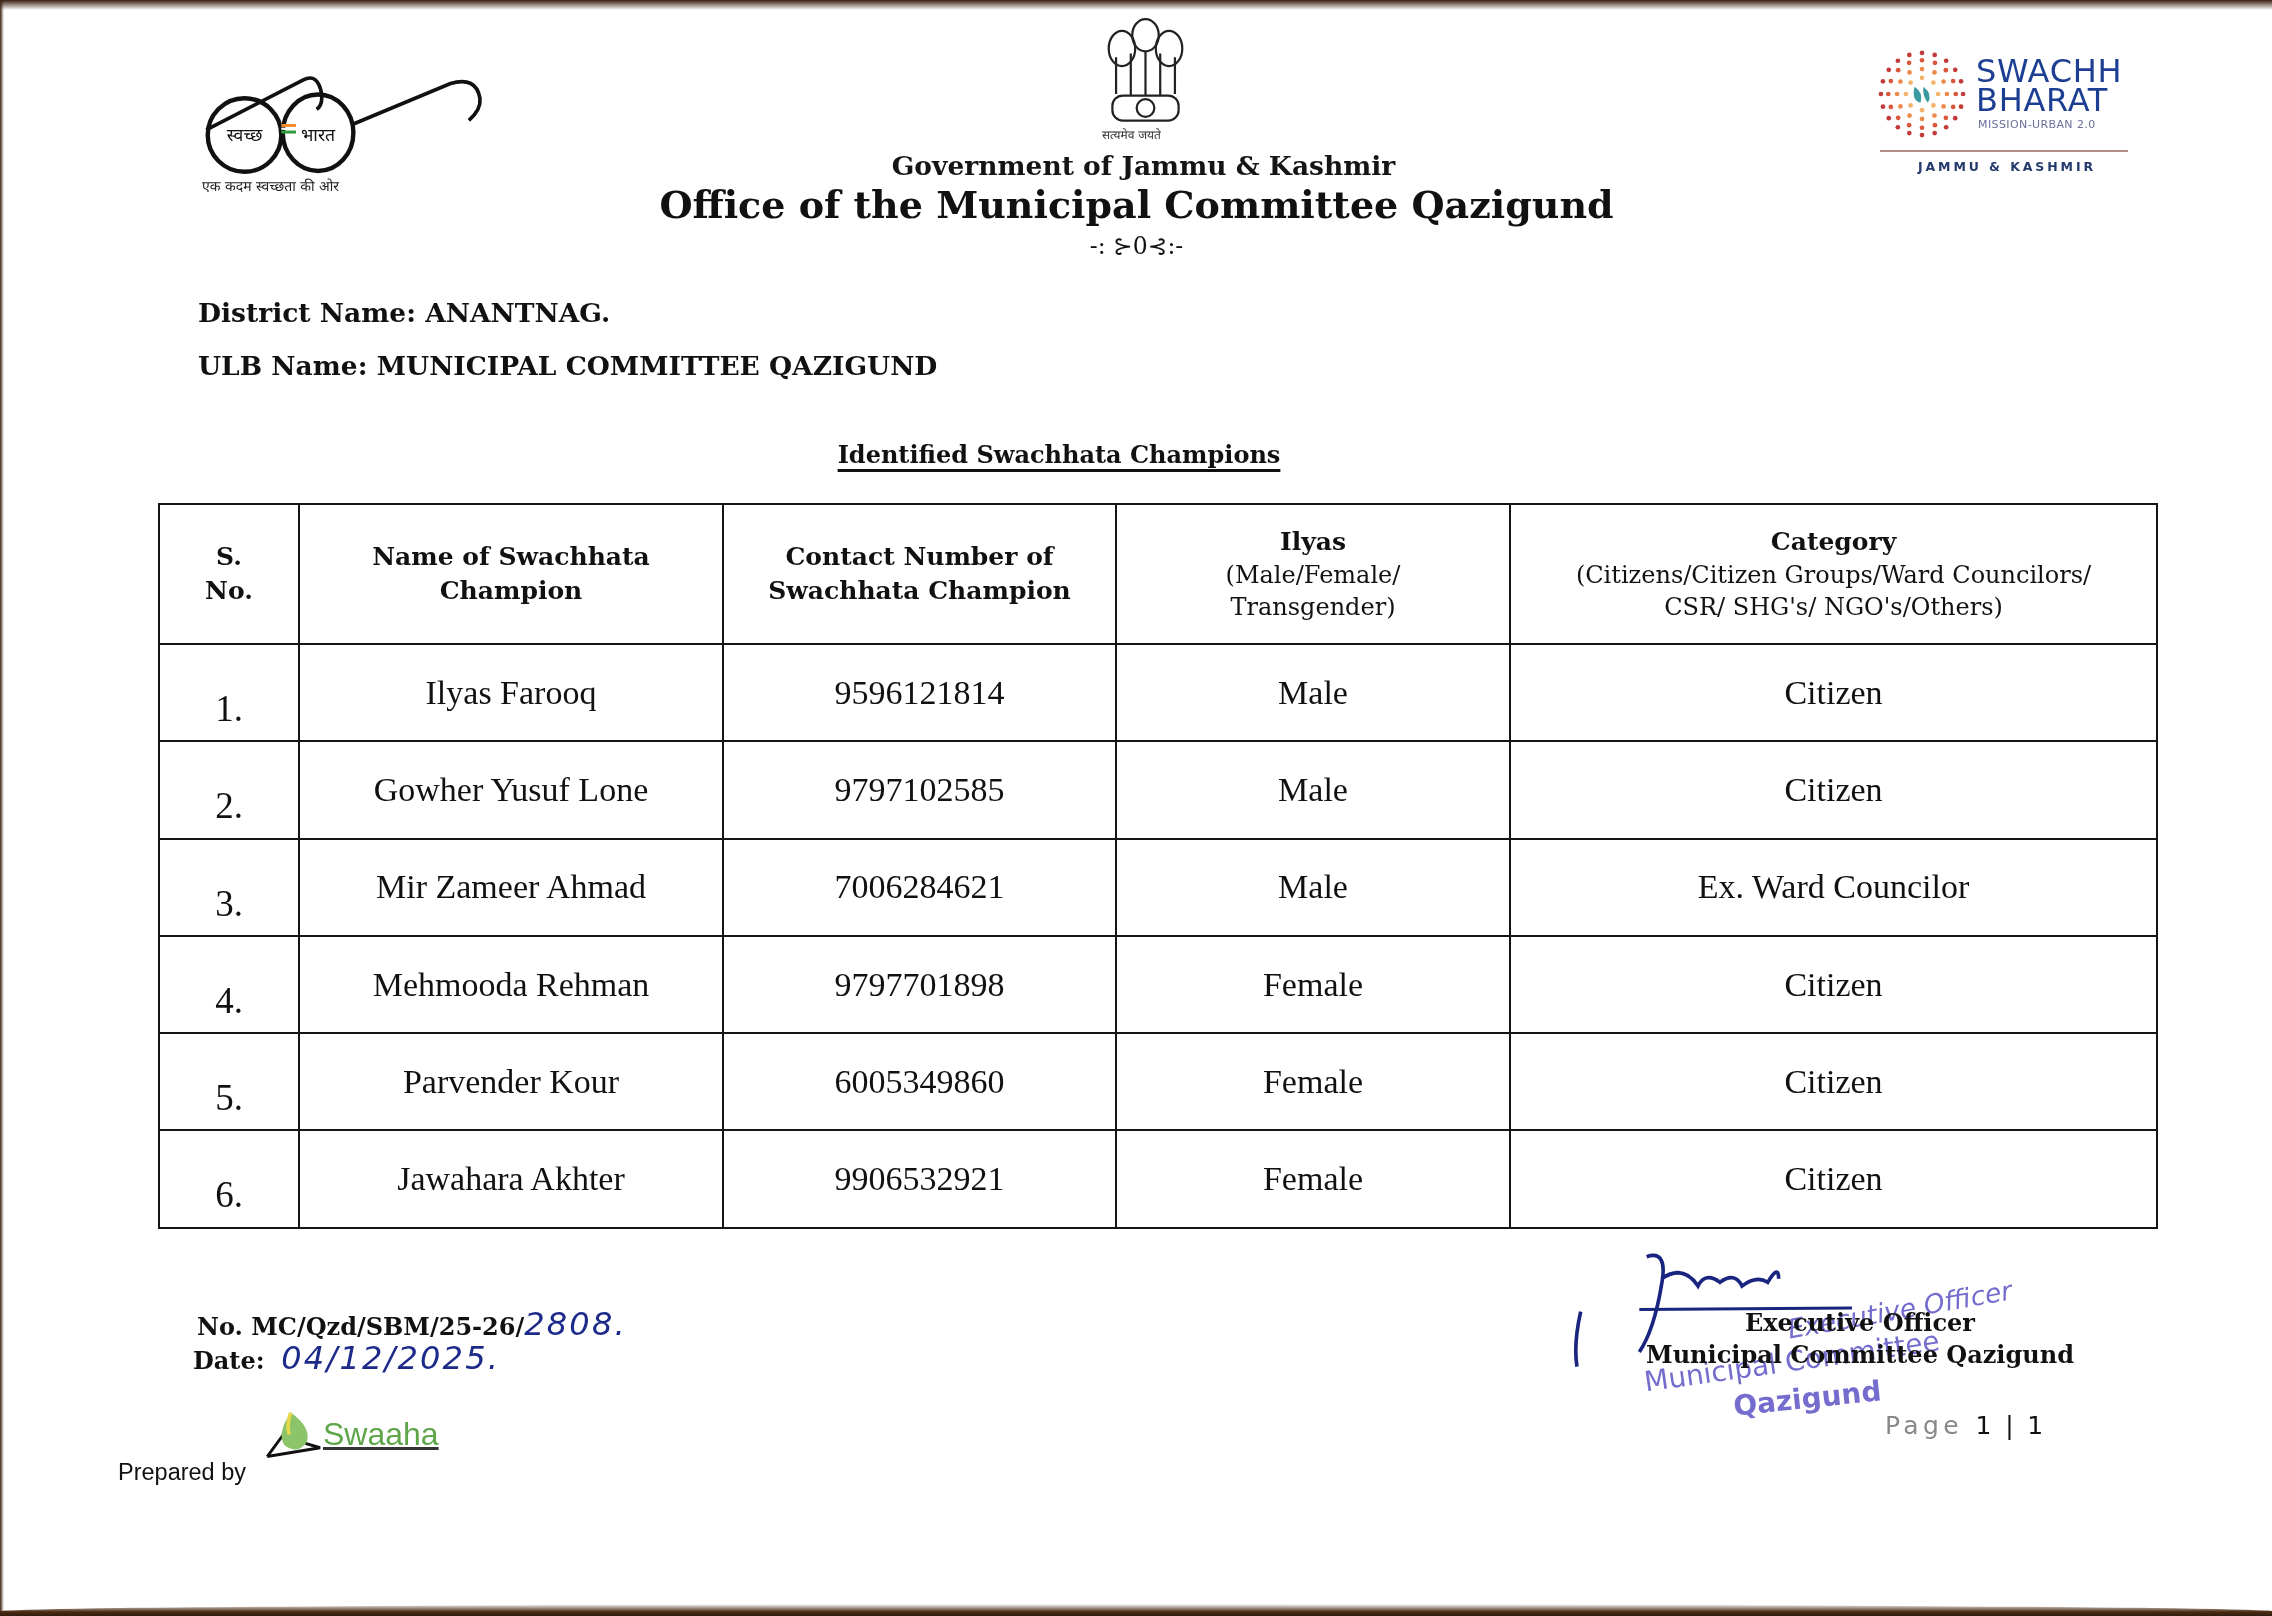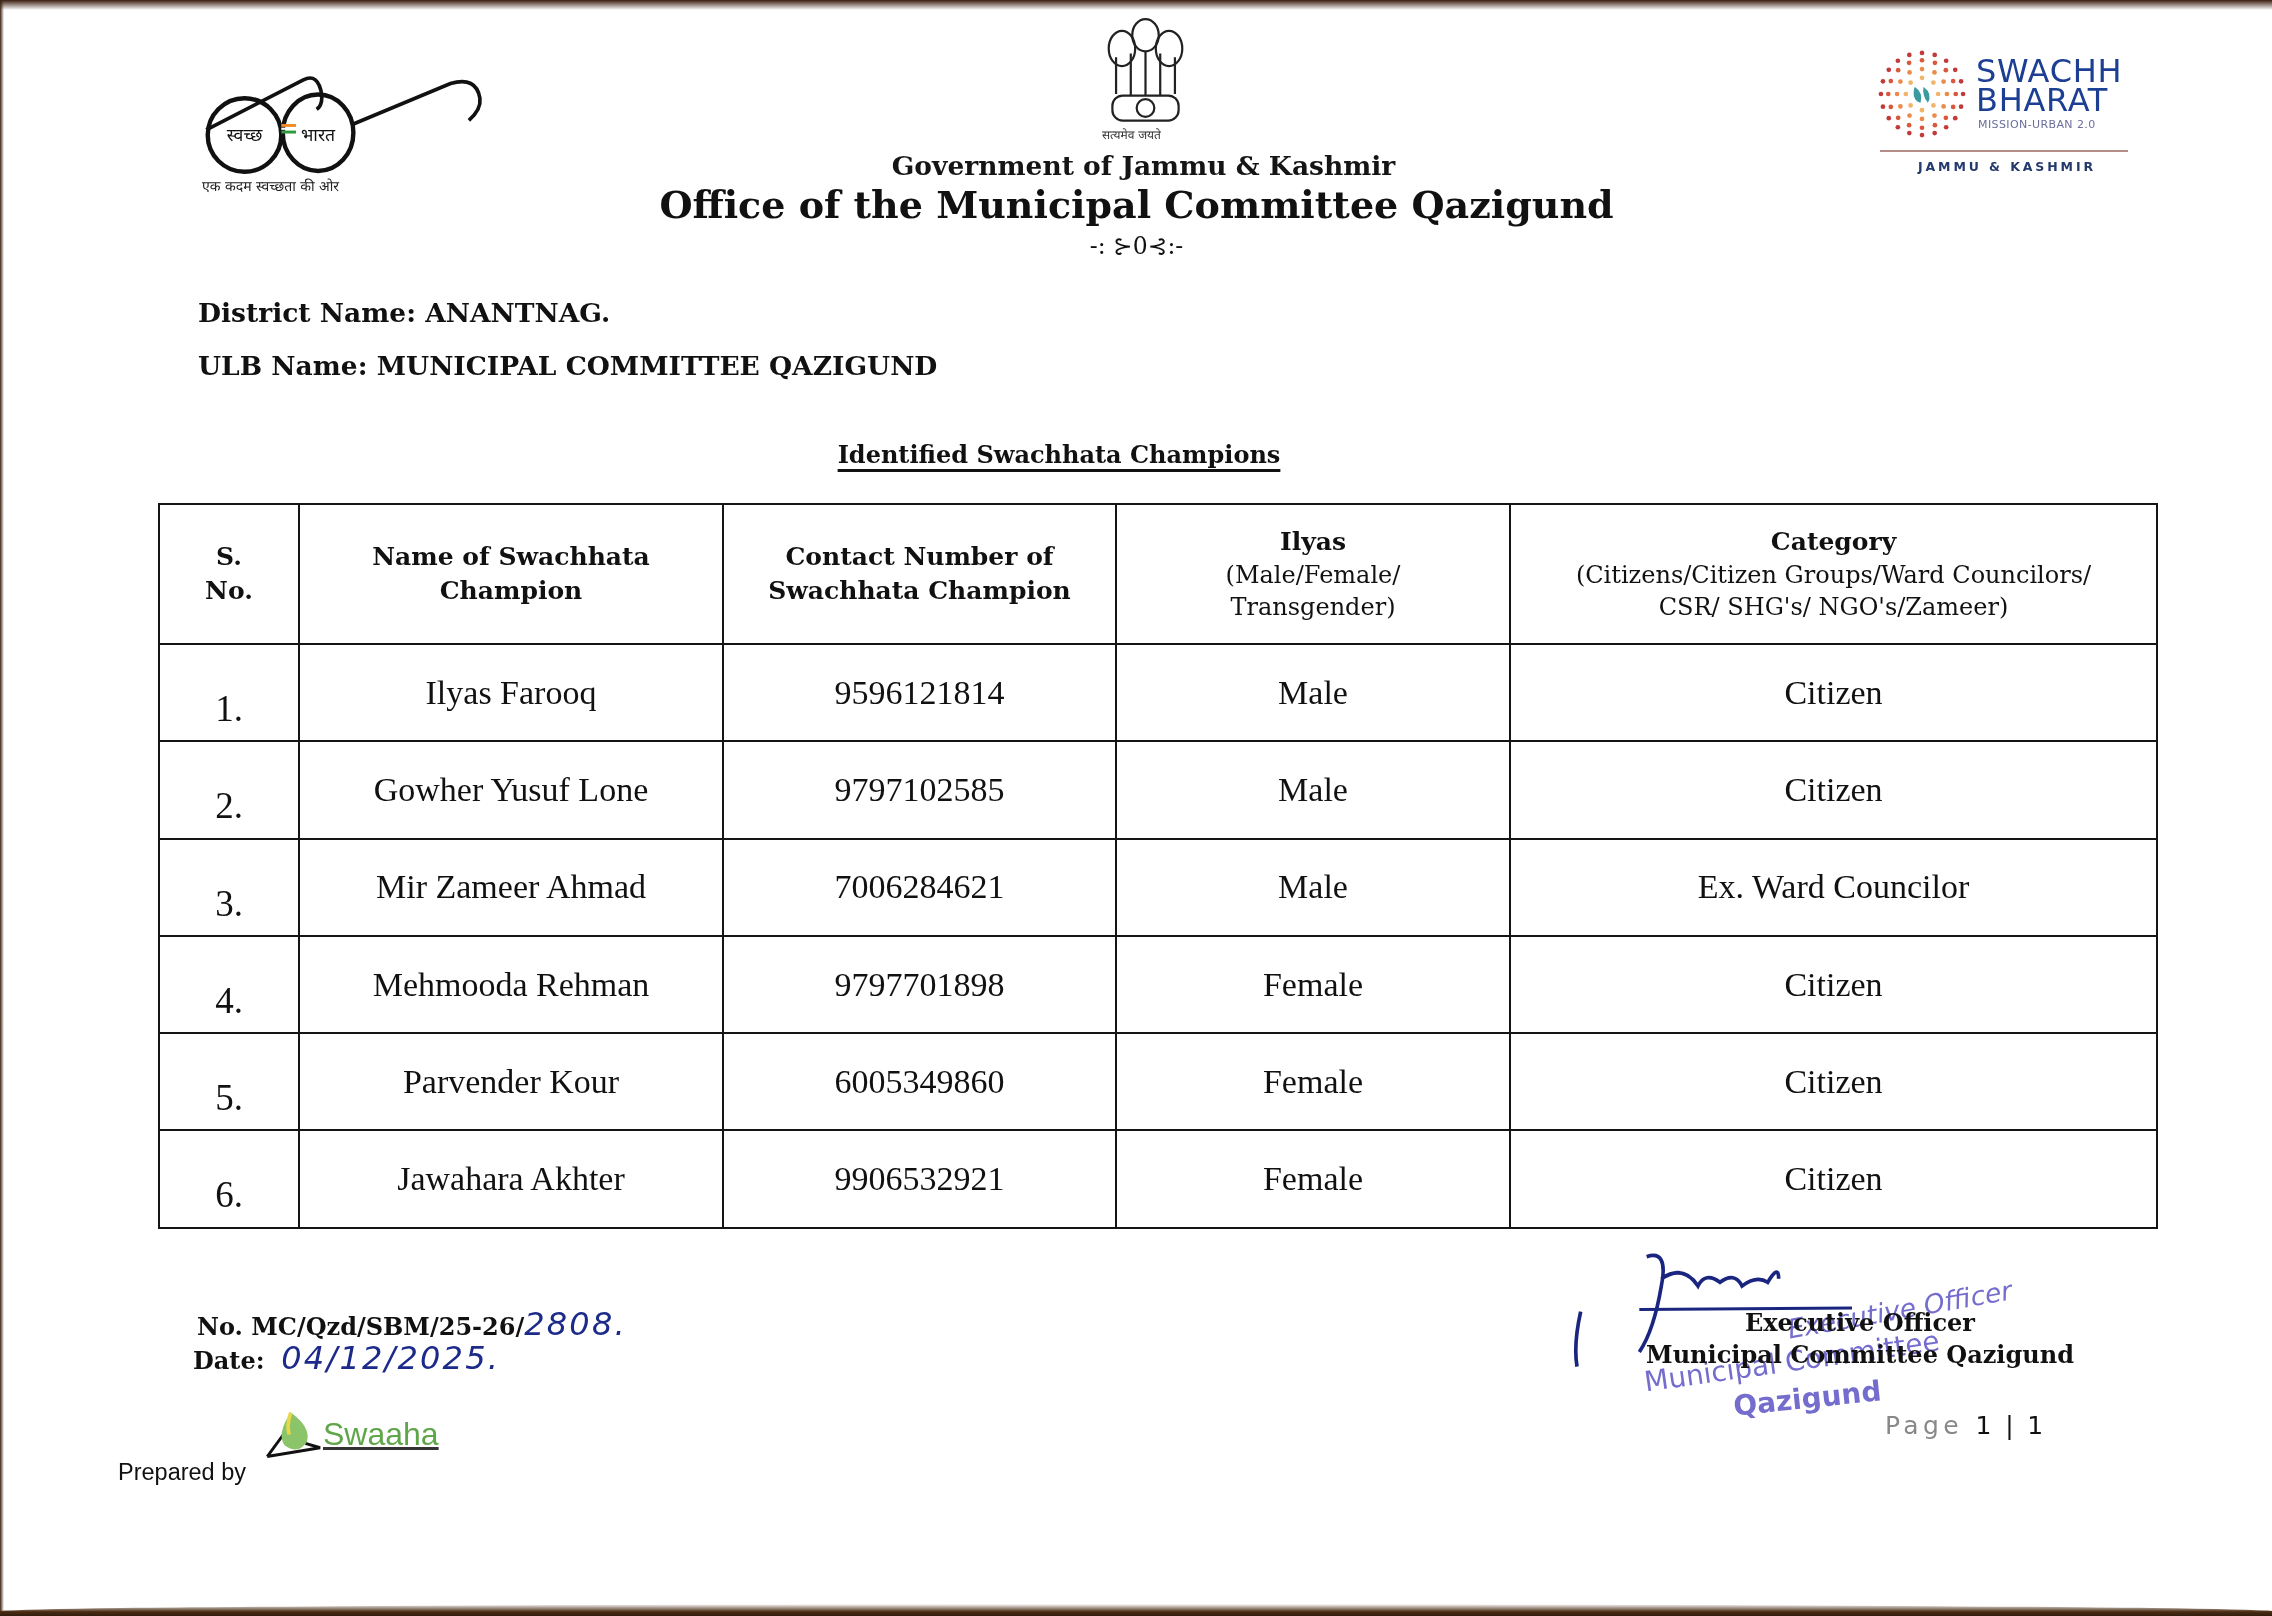--- a/index.html
+++ b/index.html
@@ -281,21 +281,21 @@
         <div>Swachhata Champion</div>
       </th>
       <th>
         <div>Ilyas</div>
         <span class="sub">(Male/Female/</span>
         <span class="sub">Transgender)</span>
       </th>
       <th>
         <div>Category</div>
         <span class="sub">(Citizens/Citizen Groups/Ward Councilors/</span>
-        <span class="sub">CSR/ SHG's/ NGO's/Zameer)</span>
+        <span class="sub">CSR/ SHG's/ NGO's/Others)</span>
       </th>
     </tr>
   </thead>
   <tbody id="table-body">
       <tr>
         <td class="sno">1.</td>
         <td>Ilyas Farooq</td>
         <td>9596121814</td>
         <td>Male</td>
         <td>Citizen</td>

